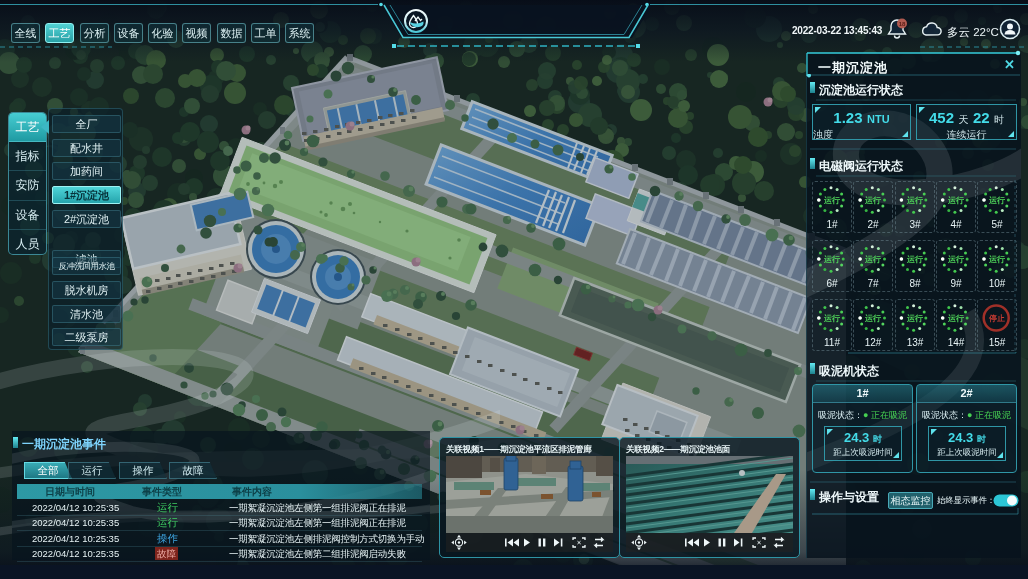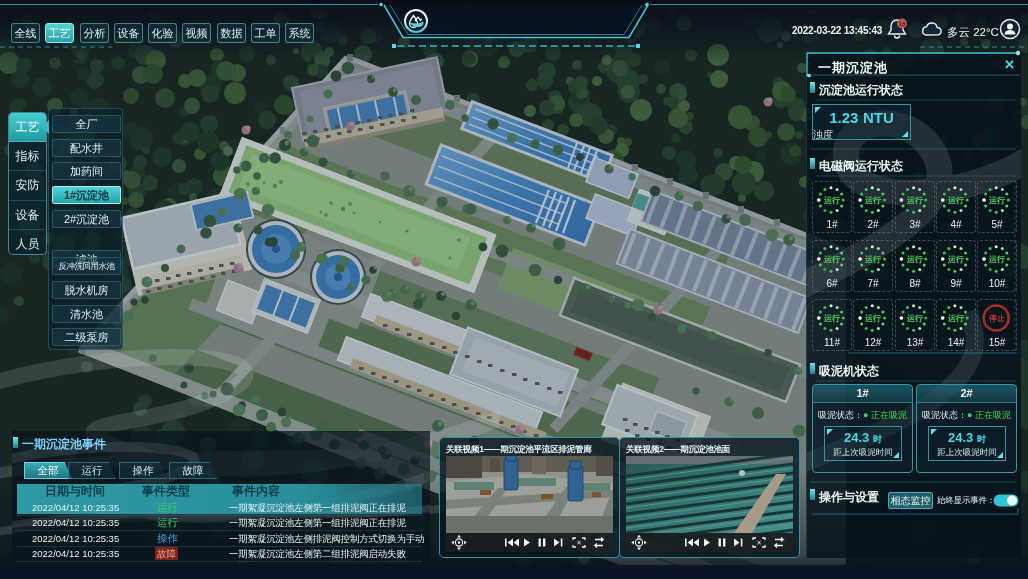--- a/index.html
+++ b/index.html
@@ -20,42 +20,42 @@
 border:1px solid rgba(70,150,170,0.35);border-radius:4px;}
 .smenu .it{position:absolute;left:3px;width:67px;height:16px;line-height:16px;text-align:center;white-space:nowrap;overflow:hidden;
 color:#e2f2f4;font-size:11px;background:rgba(22,58,72,0.55);border:1px solid rgba(90,170,188,0.3);border-radius:2px;}
 .smenu .it.on{background:linear-gradient(180deg,#4fd4d8,#25a4ac);color:#06323a;font-weight:bold;border-color:#9df2f4;}
 .rpanel{position:absolute;left:806px;top:53px;width:214px;height:505px;background:rgba(7,19,29,0.86);
 border-left:1px solid rgba(60,150,170,0.25);}
 .sechead{color:#eef8fa;font-weight:bold;font-size:12px;position:absolute;}
 .accent{position:absolute;width:5px;height:11px;background:linear-gradient(180deg,#63eaf2,#1e828e);}
 .statbox{position:absolute;border:1px solid #2f96a6;background:rgba(16,46,58,0.35);}
 .statbox .big{color:#43dbe8;font-weight:bold;font-size:15px;}
-.statbox .unit{color:#43dbe8;font-size:15px;font-weight:bold;}
+.statbox .unit{color:#43dbe8;font-size:11px;font-weight:bold;}
 .statbox .lab{color:#cfe4e8;font-size:10px;}
 .corner-tl{position:absolute;left:2px;top:2px;width:0;height:0;border-left:6px solid #5fe2ec;border-bottom:6px solid transparent;}
 .corner-br{position:absolute;right:2px;bottom:2px;width:0;height:0;border-right:6px solid #5fe2ec;border-top:6px solid transparent;}
 .vcell{position:absolute;width:38px;height:50px;border:1px dashed rgba(130,160,170,0.4);border-radius:3px;}
 .vcell .num{position:absolute;width:100%;text-align:center;top:37px;color:#e8f4f6;font-size:10px;}
 .vrun{position:absolute;width:100%;text-align:center;top:13px;color:#4fd65a;font-size:8px;font-weight:bold;}
 .vstop{position:absolute;width:100%;text-align:center;top:13px;color:#c23a32;font-size:8px;font-weight:bold;}
 .mudbox{position:absolute;top:384px;width:99px;height:87px;border:1px solid #2f96a6;border-radius:4px;background:rgba(14,40,52,0.4);}
 .mudbox .hd{height:17px;line-height:17px;text-align:center;color:#eef8fa;font-weight:bold;font-size:11px;
 background:linear-gradient(180deg,rgba(47,150,166,0.45),rgba(25,90,104,0.45));border-bottom:1px solid rgba(70,160,180,0.5);border-radius:3px 3px 0 0;}
 .mudbox .st{margin-top:6px;text-align:center;font-size:9px;color:#d8ecf0;}
 .mudbox .st b{color:#46d152;font-weight:normal;}
 .mudbox .inner{position:absolute;left:11px;top:41px;width:76px;height:33px;border:1px solid #2f96a6;text-align:center;}
 .mudbox .inner .n{color:#43dbe8;font-weight:bold;font-size:13px;margin-top:3px;}
 .mudbox .inner .l{color:#cfe4e8;font-size:8.5px;margin-top:1px;}
 .btn{position:absolute;border:1px solid #49aab8;background:rgba(38,98,112,0.55);color:#e8f6f8;font-size:10px;
 text-align:center;border-radius:2px;}
 .etable{position:absolute;left:12px;top:431px;width:418px;height:129px;background:rgba(7,20,30,0.70);}
 .etab{position:absolute;top:462px;height:15px;font-size:10.5px;color:#cfe9ee;text-align:center;line-height:15px;}
-.ehead{position:absolute;left:17px;top:484px;width:405px;height:30px;background:linear-gradient(90deg,#2d99a4,#2a8f9d 70%,rgba(42,143,157,0.55));
-color:#0d4048;font-size:12px;font-weight:bold;line-height:15px;}
+.ehead{position:absolute;left:17px;top:484px;width:405px;height:15px;background:linear-gradient(90deg,#2d99a4,#2a8f9d 70%,rgba(42,143,157,0.55));
+color:#0d4048;font-size:10px;font-weight:bold;line-height:15px;}
 .erow{position:absolute;left:17px;width:405px;height:15px;color:#e6f2f4;font-size:10.5px;line-height:15px;white-space:nowrap;border-bottom:1px solid rgba(80,140,155,0.25);}
 .vpanel{position:absolute;top:437px;width:179px;height:119px;border:1.5px solid #2e93a4;border-radius:5px;background:rgba(8,22,32,0.8);}
 .vpanel .ttl{position:absolute;left:6px;top:6px;color:#e8f4f6;font-size:8.5px;font-weight:bold;white-space:nowrap;letter-spacing:-0.2px;}
 .vpanel .scr{position:absolute;left:6px;top:18px;width:167px;height:77px;overflow:hidden;}
 .vpanel .bar{position:absolute;left:6px;top:95px;width:167px;height:19px;background:rgba(34,33,34,0.6);}
 </style>
 </head>
 <body>
 <div id="stage">
 
@@ -1557,20 +1557,26 @@
       <line x1="0" y1="1" x2="200" y2="1" stroke="rgba(60,150,170,0.35)" stroke-width="1"></line>
     </svg>
 
 <div class="statbox" style="left:812px;top:104px;width:97px;height:34px;">
 <div class="corner-tl"></div>
       <div class="corner-br"></div>
 <div style="text-align:center;margin-top:4px;"><span class="big">1.23</span> <span class="unit">NTU</span></div>
 <div class="lab" style="text-align:left;margin-top:1px;">浊度</div>
     </div>
 
+<div class="statbox" style="left:916px;top:104px;width:99px;height:34px;">
+<div class="corner-tl"></div>
+      <div class="corner-br"></div>
+<div style="text-align:center;margin-top:4px;"><span class="big">452</span> <span class="lab">天</span> <span class="big">22</span> <span class="lab">时</span></div>
+<div class="lab" style="text-align:center;margin-top:1px;">连续运行</div>
+    </div>
 <svg class="abs" width="206" height="2" style="left:810px;top:148px">
       <line x1="0" y1="1" x2="206" y2="1" stroke="rgba(60,150,170,0.4)" stroke-width="1"></line>
     </svg>
 
 <div class="accent" style="left:810px;top:158px"></div>
 <div class="sechead" style="left:819px;top:158px">电磁阀运行状态</div>
 <svg class="abs" width="200" height="2" style="left:816px;top:175px">
       <line x1="0" y1="1" x2="200" y2="1" stroke="rgba(60,150,170,0.35)" stroke-width="1"></line>
     </svg>
 <svg class="abs" width="4" height="172" style="left:1014px;top:180px">

